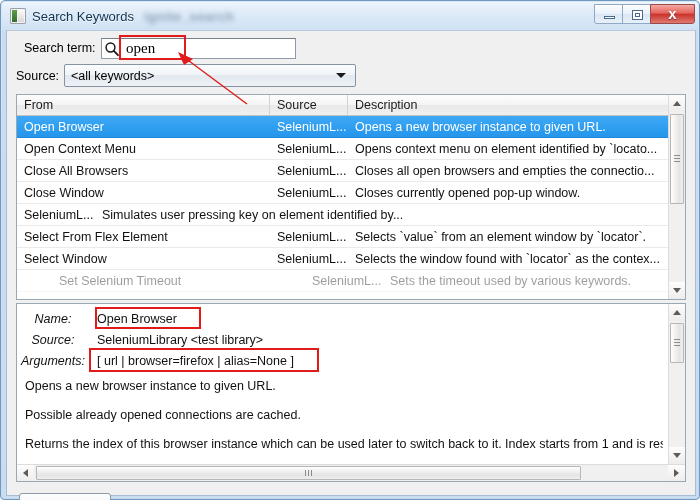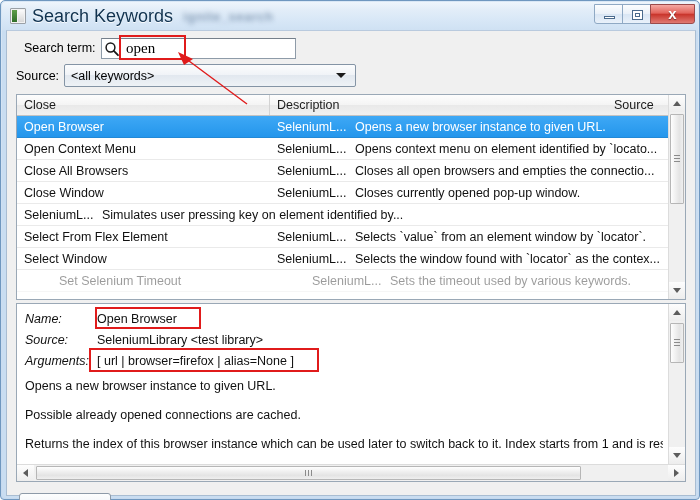--- a/index.html
+++ b/index.html
@@ -52,21 +52,21 @@
     width: 5px; height: 12px;
     background: linear-gradient(to bottom, #5f9e4a, #2f6f2a);
   }
   .title-icon::after {
     content: "";
     position: absolute; left: 7px; top: 1px;
     width: 6px; height: 12px;
     background: linear-gradient(to bottom, #fbfbfb, #d8d8d8);
   }
   .title-text {
-    font-size: 18px;
+    font-size: 13px;
     color: #10324f;
     text-shadow: 0 1px 0 rgba(255,255,255,0.85);
     white-space: nowrap;
   }
   .title-blur {
     margin-left: 10px;
     font-size: 13px;
     font-weight: bold;
     color: rgba(40,70,110,0.45);
     filter: blur(2.4px);
@@ -375,22 +375,21 @@
     width: 100%;
   }
   .meta-row {
     display: flex;
     align-items: center;
     height: 21px;
     position: relative;
   }
   .meta-key {
     width: 72px;
-    text-align: left;
-    padding-left: 8px;
+    text-align: center;
     box-sizing: border-box;
     font-size: 12.5px;
     font-style: italic;
     color: #111;
     white-space: nowrap;
   }
   .meta-val {
     font-size: 12.5px;
     color: #111;
     white-space: nowrap;
@@ -546,23 +545,23 @@
     <div class="row-source">
       <div class="lbl lbl-source">Source:</div>
       <div class="combo">
         <span class="combo-text">&lt;all keywords&gt;</span>
         <span class="combo-arrow"></span>
       </div>
     </div>
 
     <div class="table-outer">
       <div class="thead">
-        <div class="th th-name">Close</div>
+        <div class="th th-name">From</div>
+        <div class="th th-source">Source</div>
         <div class="th th-desc">Description</div>
-        <div class="th th-source">Source</div>
       </div>
 
       <div class="tbody">
         <div class="trow sel">
           <div class="td td-name">Open Browser</div>
           <div class="td td-source">SeleniumL...</div>
           <div class="td td-desc">Opens a new browser instance to given URL.</div>
         </div>
         <div class="trow">
           <div class="td td-name">Open Context Menu</div>

